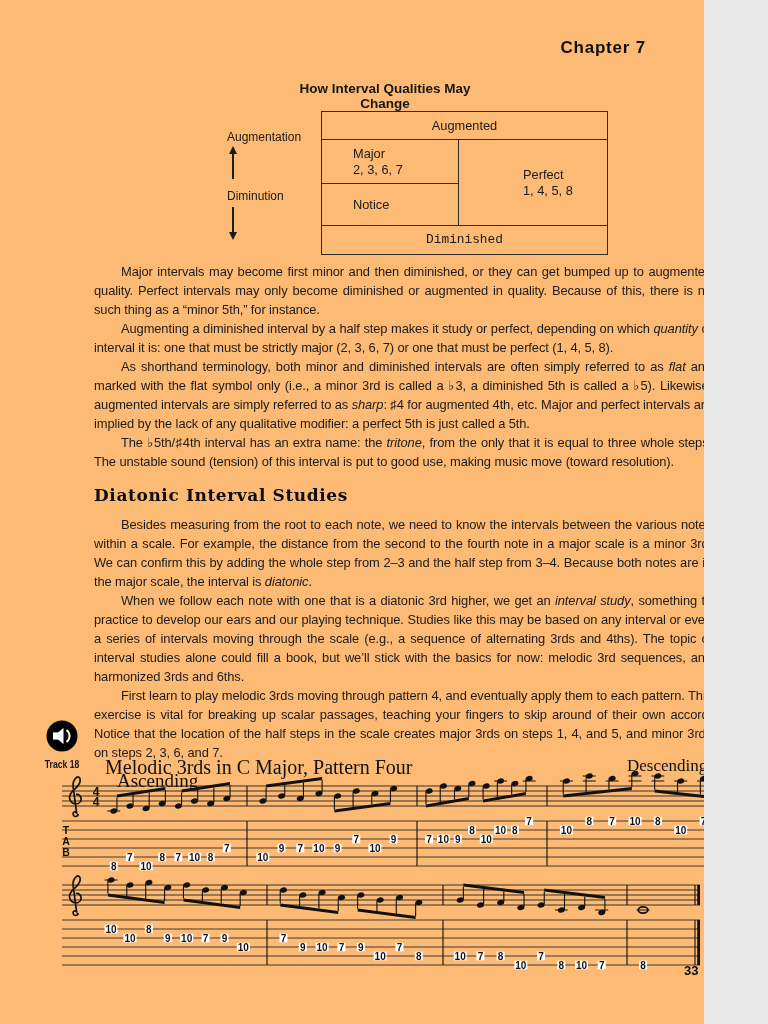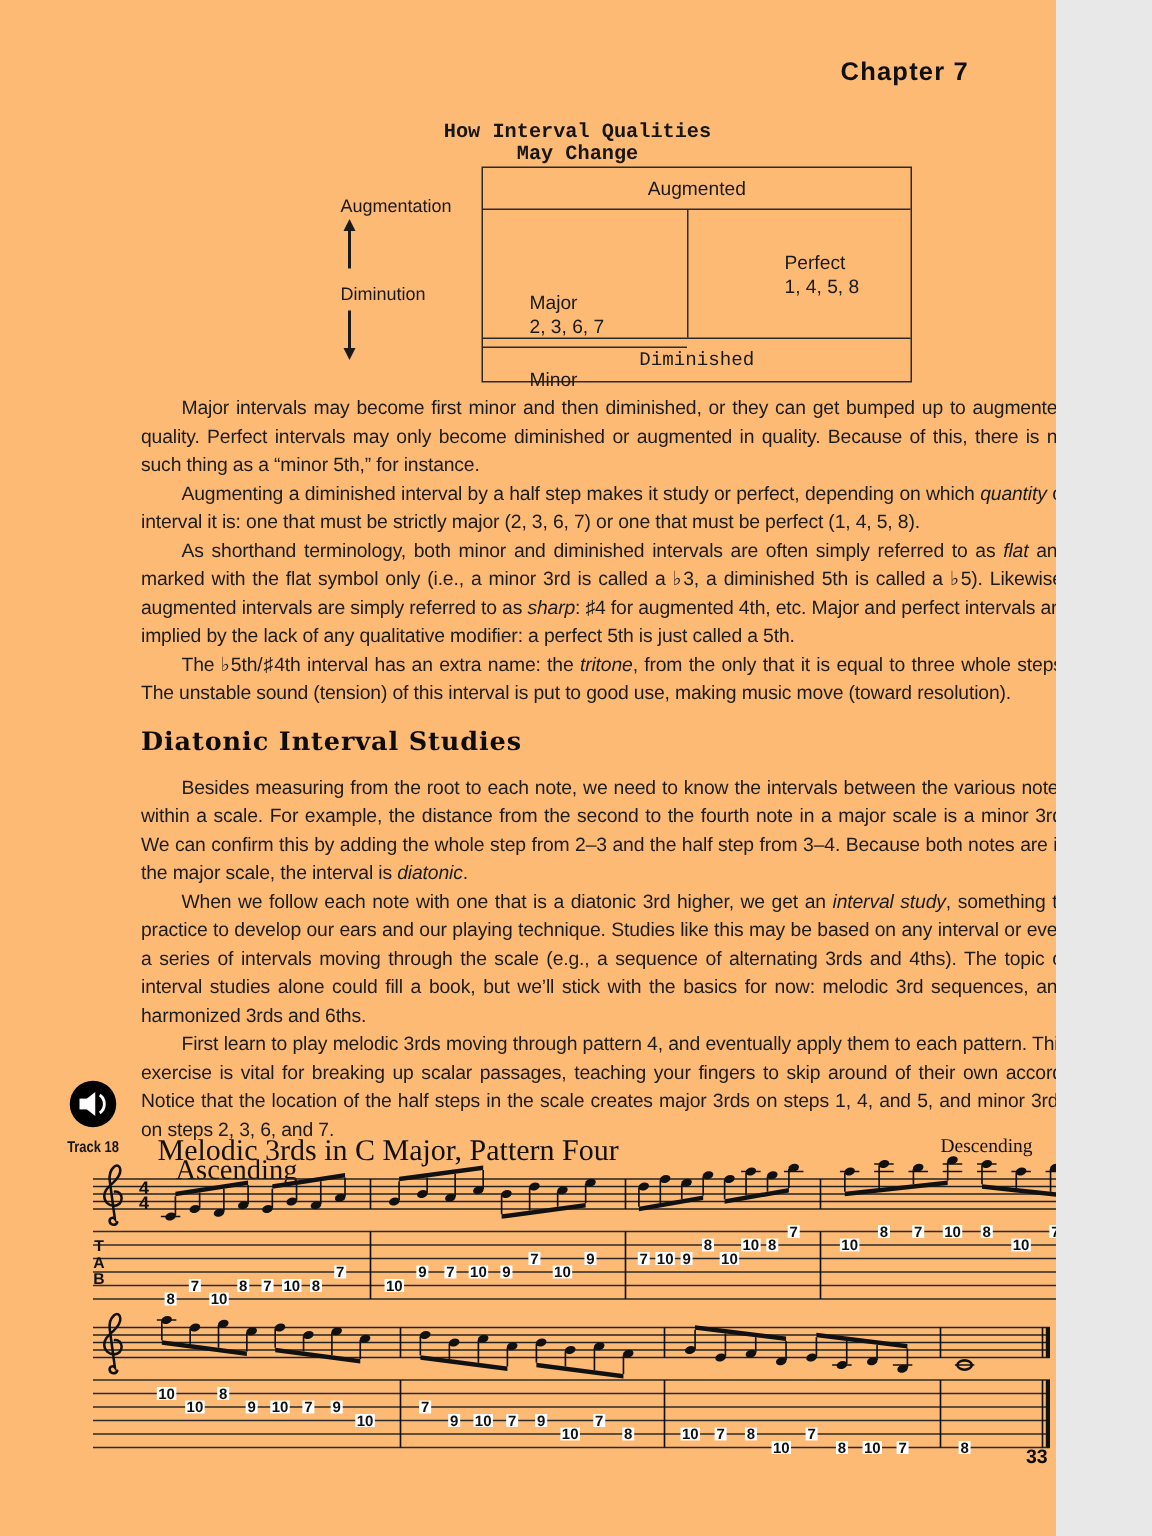--- a/index.html
+++ b/index.html
@@ -1,30 +1,30 @@
 <!DOCTYPE html>
 <html><head>
 <meta charset="utf-8">
 <style>
   html,body{margin:0;padding:0;background:#e8e8e8;}
   .page{position:relative;width:704px;height:1024px;background:#fdba74;overflow:hidden;
         font-family:"Liberation Sans",sans-serif;color:#161616;}
   .chapter{position:absolute;top:38px;right:58px;font-size:17px;font-weight:bold;
            letter-spacing:0.8px;color:#101010;}
   .dg-title{position:absolute;top:81px;left:282px;width:206px;text-align:center;
-            font-size:13.5px;font-weight:bold;font-family:Liberation Mono, monospace;}
+            font-size:13.5px;font-weight:bold;}
   
   .qt{position:absolute;left:321px;top:111px;width:287px;height:144px;
       border:1.5px solid #2b2b2b;font-size:12.8px;color:#1a1a1a;box-sizing:border-box;}
   .qt-top{height:28px;border-bottom:1.5px solid #2b2b2b;display:flex;align-items:center;
           justify-content:center;box-sizing:border-box;}
   .qt-mid{height:85px;display:flex;box-sizing:border-box;}
   .qt-left{width:137px;border-right:1.5px solid #2b2b2b;box-sizing:border-box;}
   .qt-major{height:44px;border-bottom:1.5px solid #2b2b2b;box-sizing:border-box;
-            padding:6px 0 0 31px;line-height:16px;margin-top:48px;}
+            padding:6px 0 0 31px;line-height:16px;}
   .qt-minor{height:41px;display:flex;align-items:center;padding-left:31px;box-sizing:border-box;}
   .qt-right{flex:1;display:flex;flex-direction:column;justify-content:center;
             padding-left:64px;line-height:16px;box-sizing:border-box;}
   .qt-bottom{height:28px;border-top:1.5px solid #2b2b2b;display:flex;align-items:center;
              justify-content:center;box-sizing:border-box;font-family:Liberation Mono, monospace;}
   .dg-label{position:absolute;font-size:12px;color:#1a1a1a;}
   .arrow{position:absolute;width:1.5px;background:#1a1a1a;}
   .arrow::before{content:"";position:absolute;left:-3.2px;border-left:4px solid transparent;
                  border-right:4px solid transparent;}
   .arrow.up::before{top:-7px;border-bottom:8px solid #1a1a1a;}
@@ -39,21 +39,21 @@
   
   .track-badge{position:absolute;left:38px;top:716px;width:48px;text-align:center;}
   .track-label{margin-top:-2px;font-size:10.5px;font-weight:bold;transform:scaleX(0.82);
                transform-origin:center;white-space:nowrap;}
   
   .mus-title{position:absolute;left:105px;top:756px;font-family:"Liberation Serif",serif;
              font-size:20px;color:#111;}
   .asc{position:absolute;left:117px;top:770px;font-family:Liberation Serif, serif;
        font-size:19px;color:#111;}
   .desc{position:absolute;left:627px;top:756px;font-family:"Liberation Serif",serif;
-        font-size:13px;color:#111;text-align:center;}
+        font-size:17px;color:#111;text-align:center;}
   .page-num{position:absolute;left:684px;top:963px;font-size:13px;font-weight:bold;color:#0d0d0d;}
   svg text{font-family:"Liberation Sans",sans-serif;}
   .music-svg{position:absolute;left:0;top:0;}
 </style>
 </head>
 <body>
 
 <div class="page">
 
   <div class="chapter">Chapter 7</div>
@@ -66,21 +66,21 @@
   <div class="arrow down" style="left:232px;top:207px;height:26px;"></div>
 
   <div class="qt">
     <div class="qt-top">Augmented</div>
     <div class="qt-mid">
       <div class="qt-left">
         <div class="qt-major">
           <div>Major</div>
           <div>2, 3, 6, 7</div>
         </div>
-        <div class="qt-minor">Minor</div>
+        <div class="qt-minor">Notice</div>
       </div>
       <div class="qt-right">
         <div>Perfect</div>
         <div>1, 4, 5, 8</div>
       </div>
     </div>
     <div class="qt-bottom">Diminished</div>
   </div>
 
   <div class="body-block" style="top:262px;">

